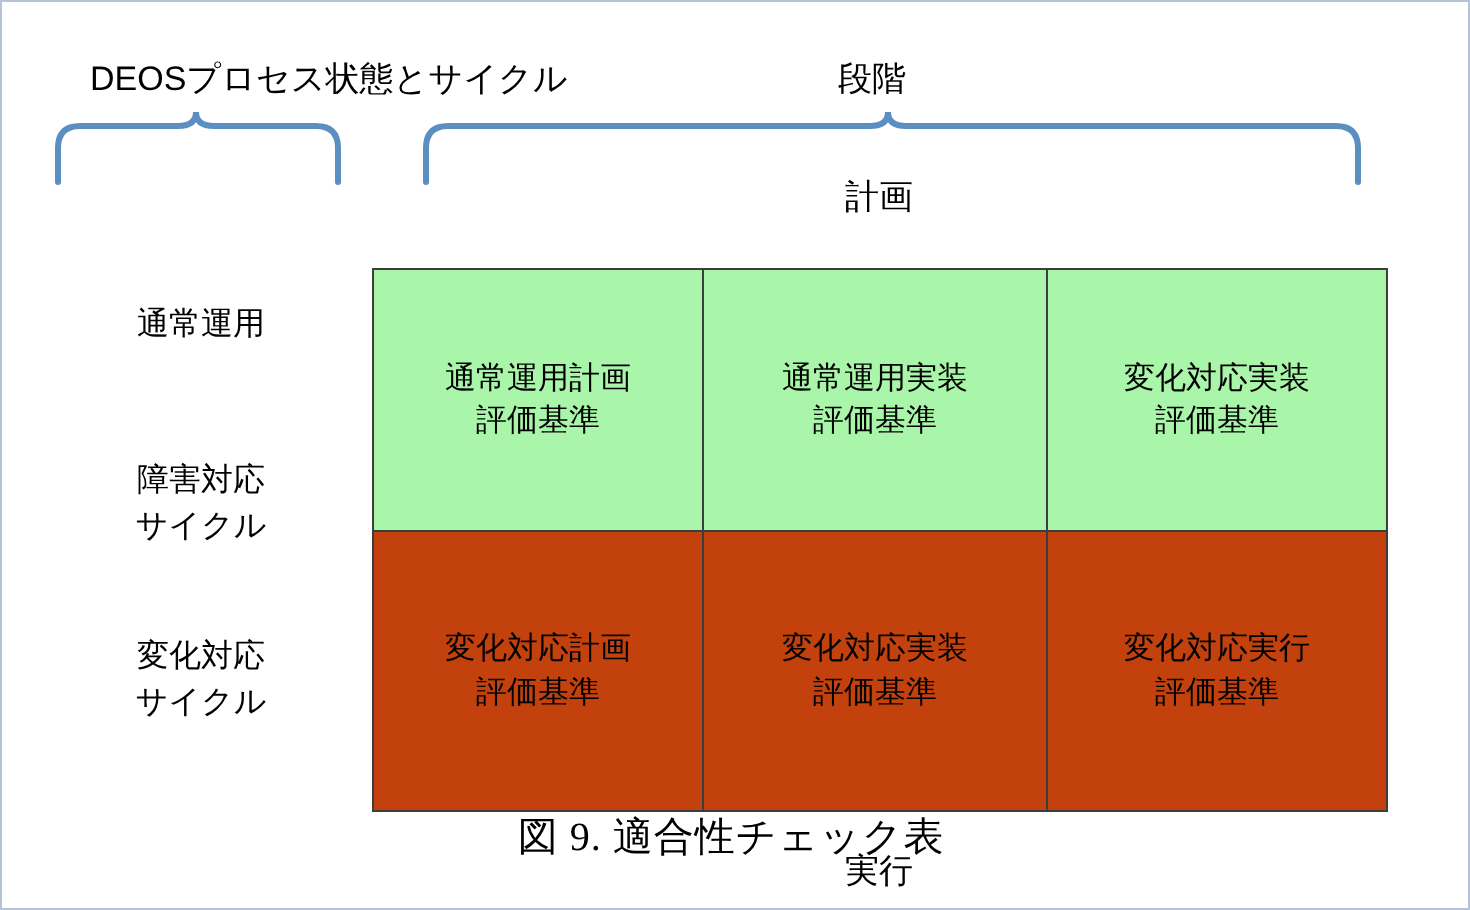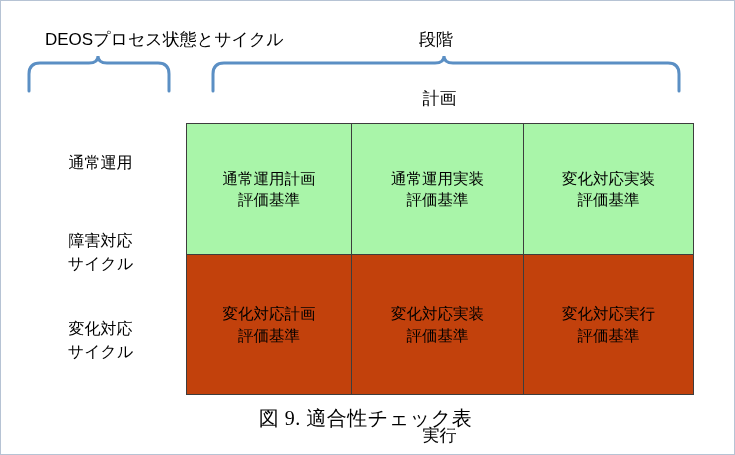--- a/index.html
+++ b/index.html
@@ -72,21 +72,21 @@
     line-height: 1.45;
   }
   #row-label-0 { top: 150px; }
   #row-label-1 { top: 228px; }
   #row-label-2 { top: 316px; text-align: center; }
 
   
   #matrix-table {
     position: absolute;
     left: 185px;
-    top: 122px;
+    top: 133px;
     width: 507px;
     height: 272px;
     border-collapse: collapse;
     table-layout: fixed;
     border: 1.5px solid #2f2f2f;
     box-sizing: border-box;
     padding-left: 22px;
   }
   #matrix-table td {
     border: 1px solid #3d3d3d;

